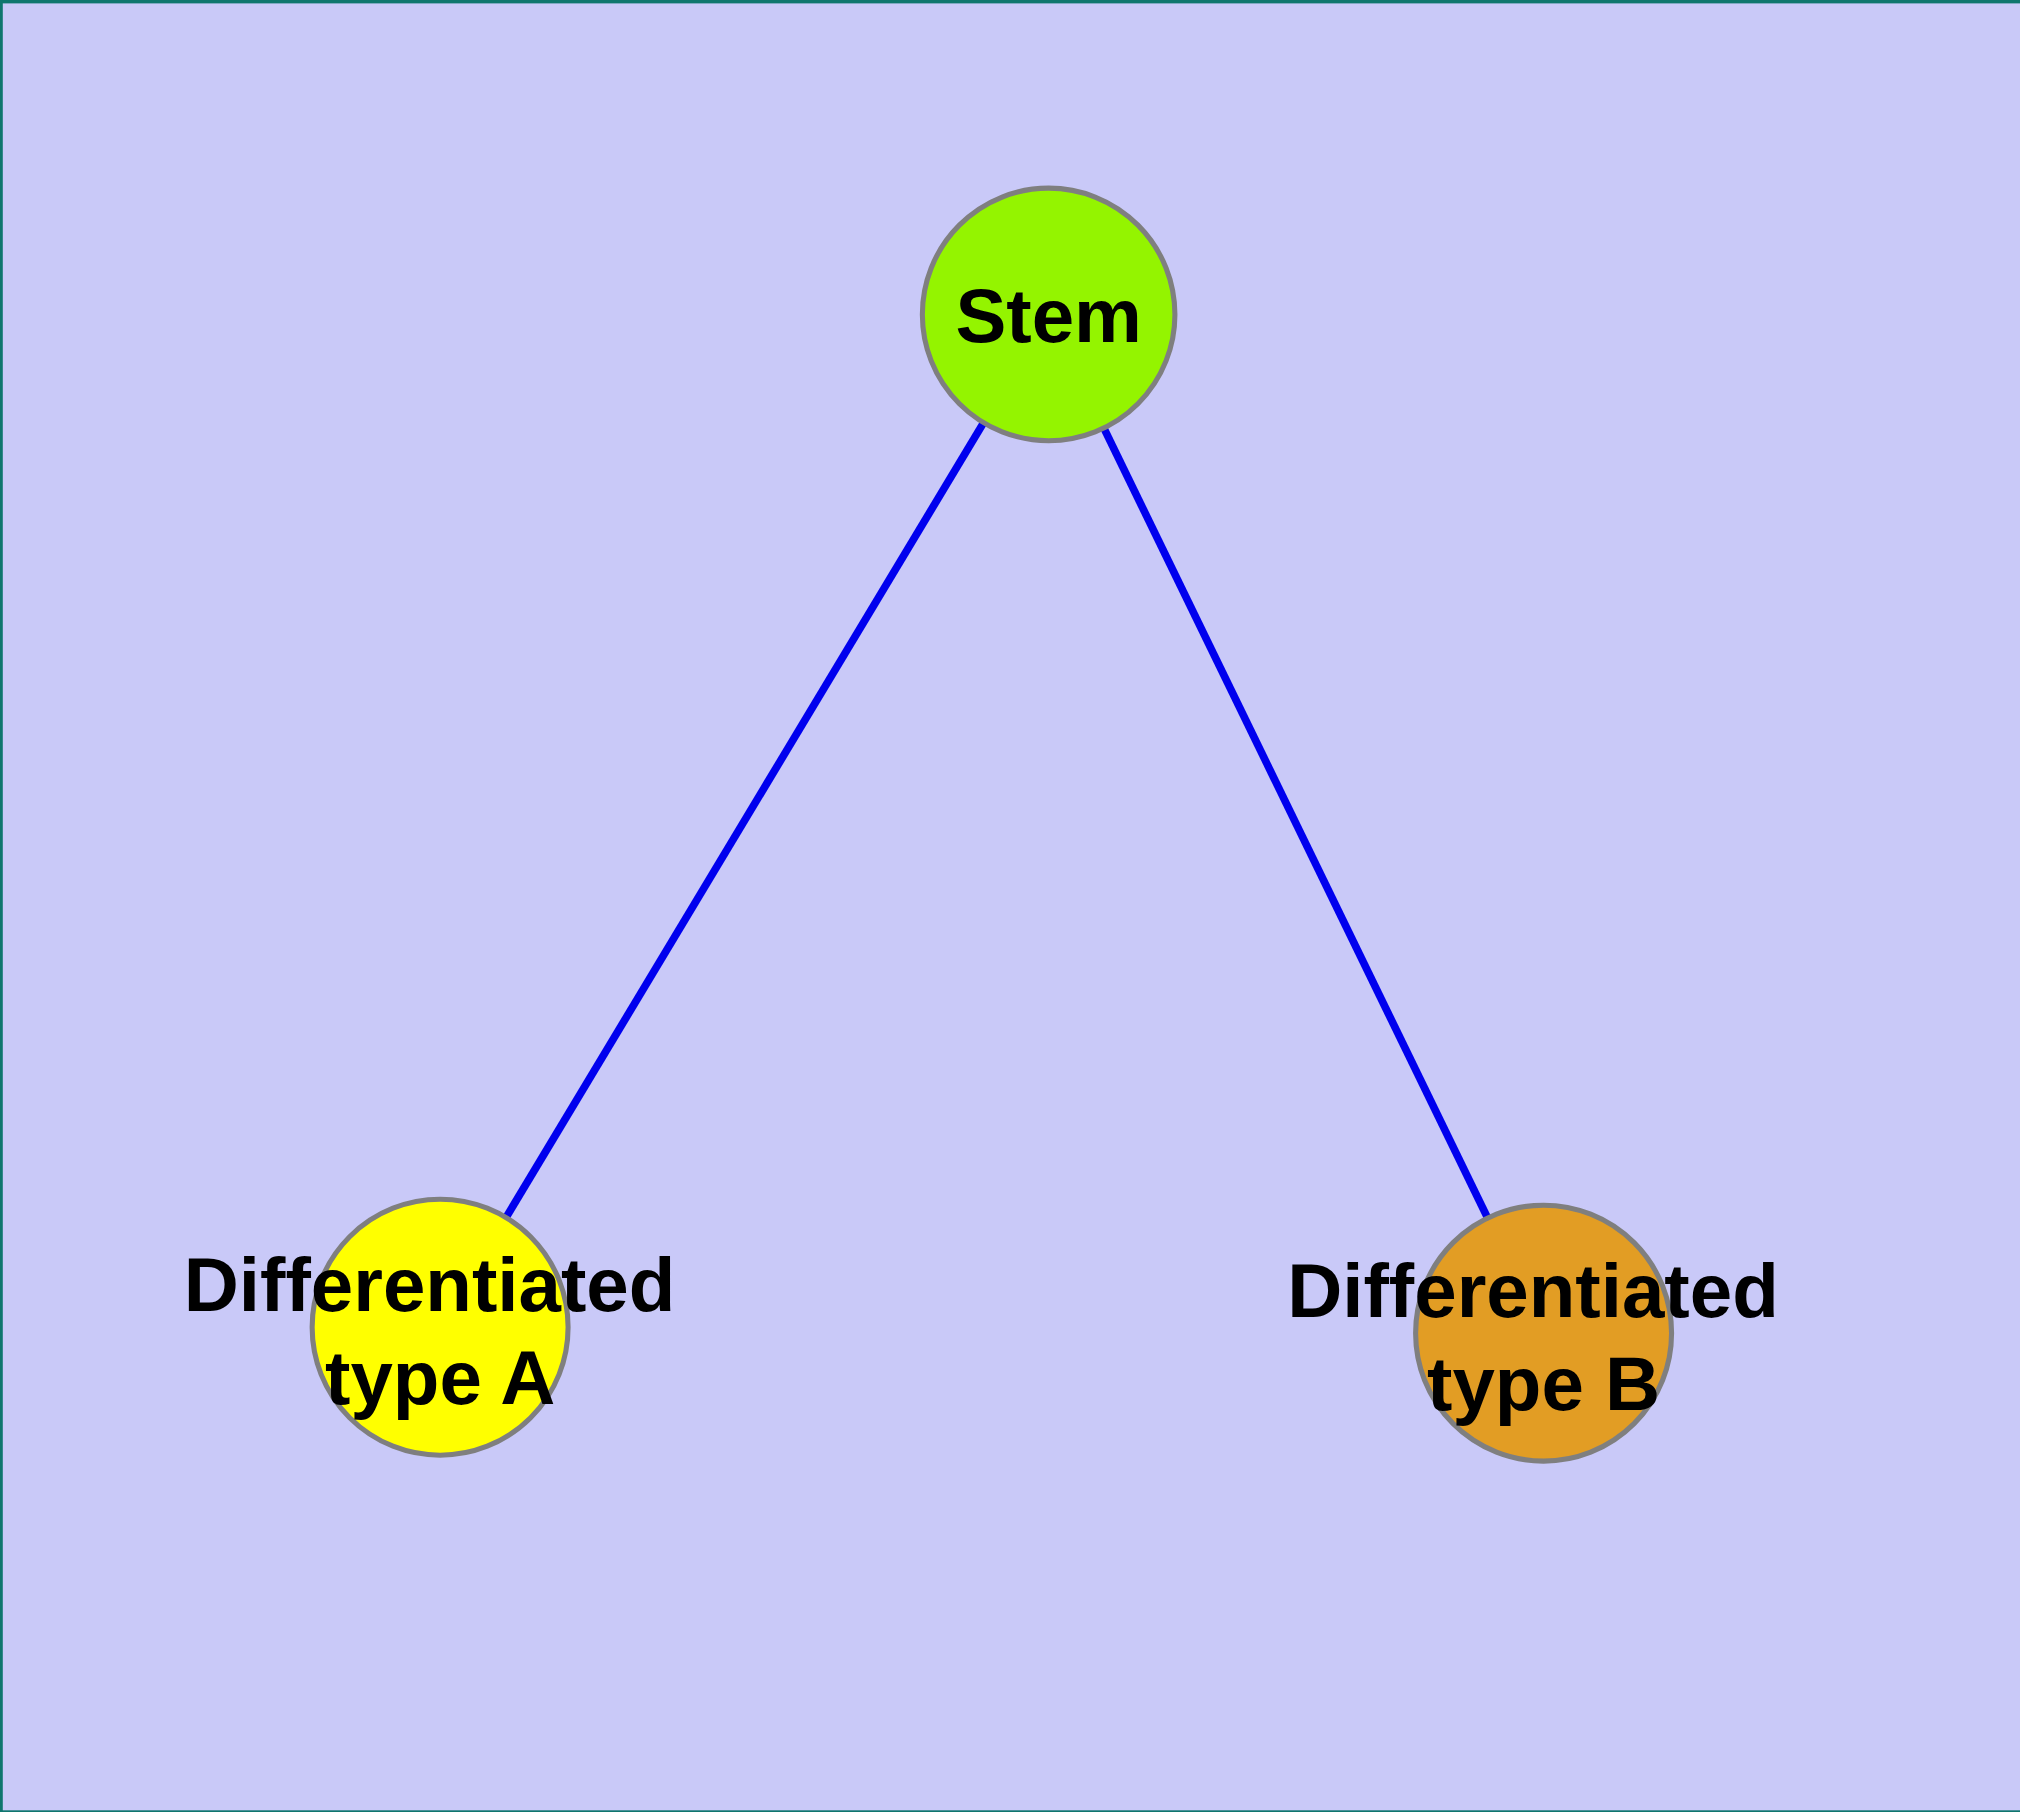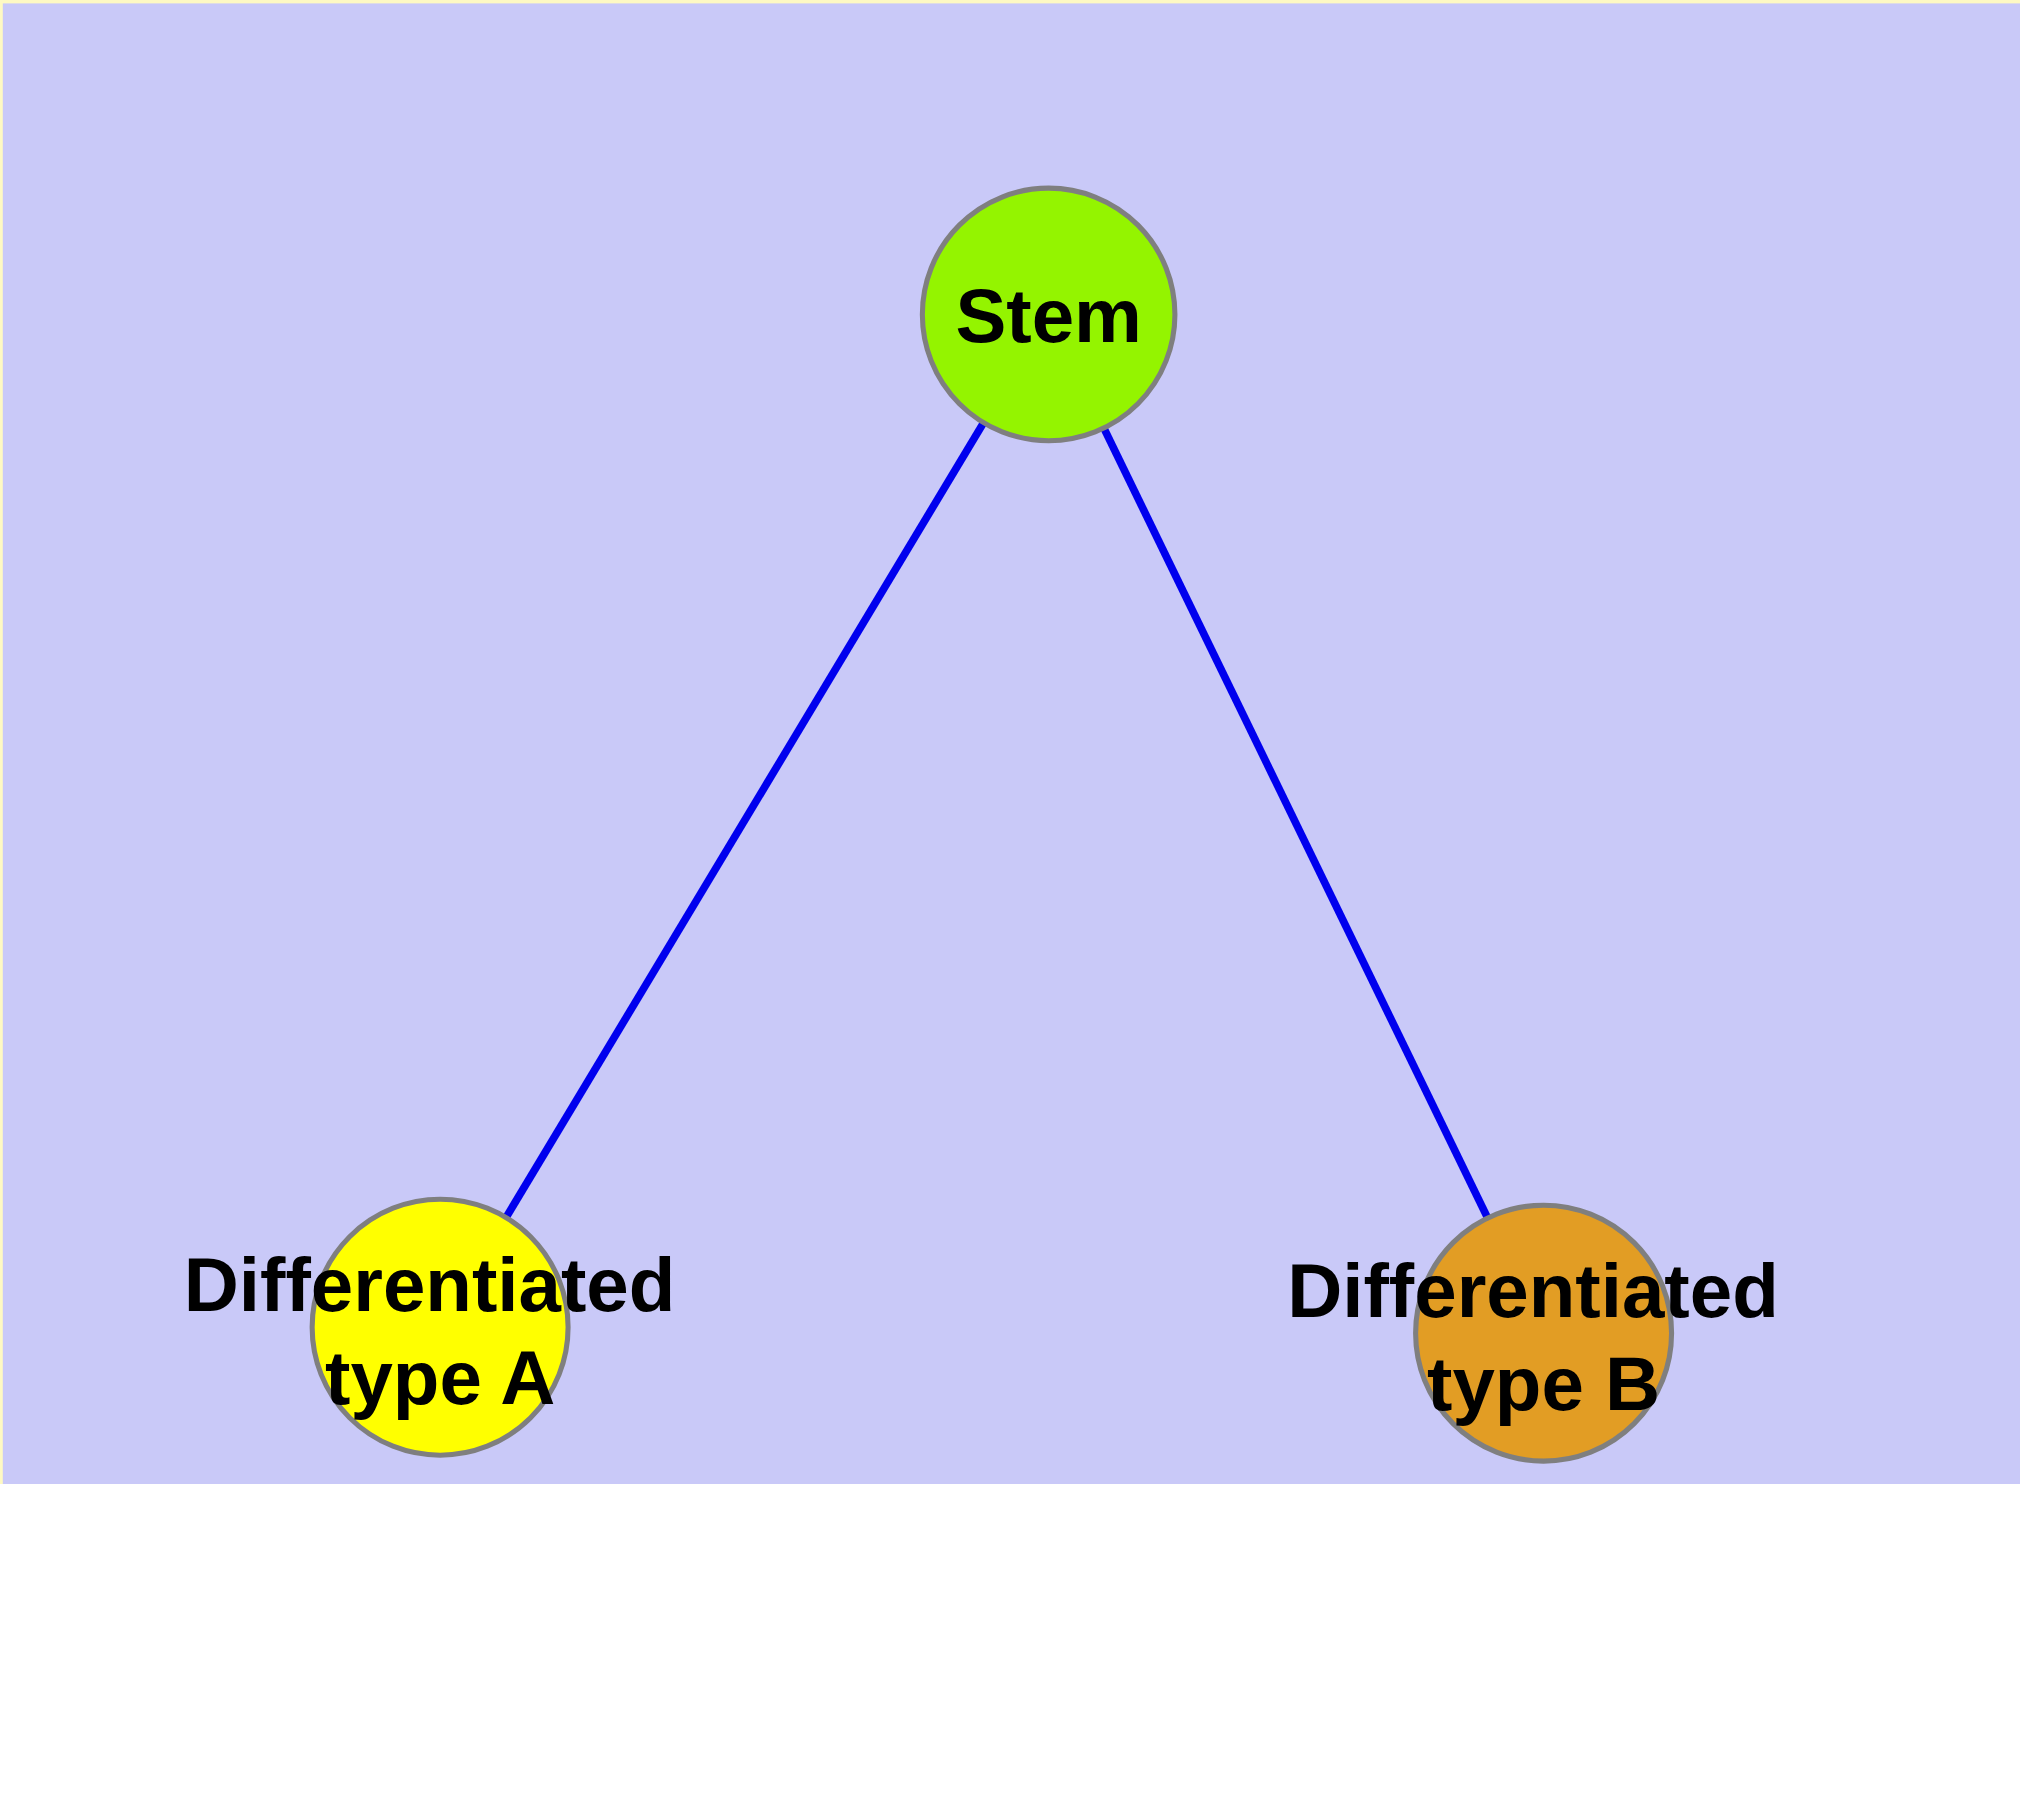--- a/index.html
+++ b/index.html
@@ -2,23 +2,23 @@
 <html style="font-size:13.6px"><head>
 <meta charset="utf-8">
 <style>
   html, body {
     margin: 0;
     padding: 0;
     background: #ffffff;
   }
   .page {
     width: 2021px;
-    height: 1484px;
+    height: 1812px;
     position: relative;
-    background: #fef9c3;
+    background: #0f766e;
     overflow: hidden;
   }
   svg.diagram {
     display: block;
     width: 2021px;
     height: 1812px;
   }
   .node-circle {
     stroke: #7f7f7f;
     stroke-width: 6px;

